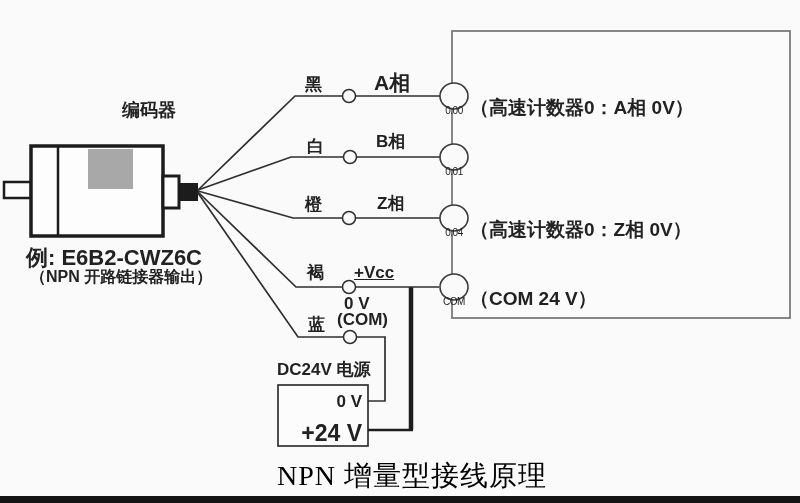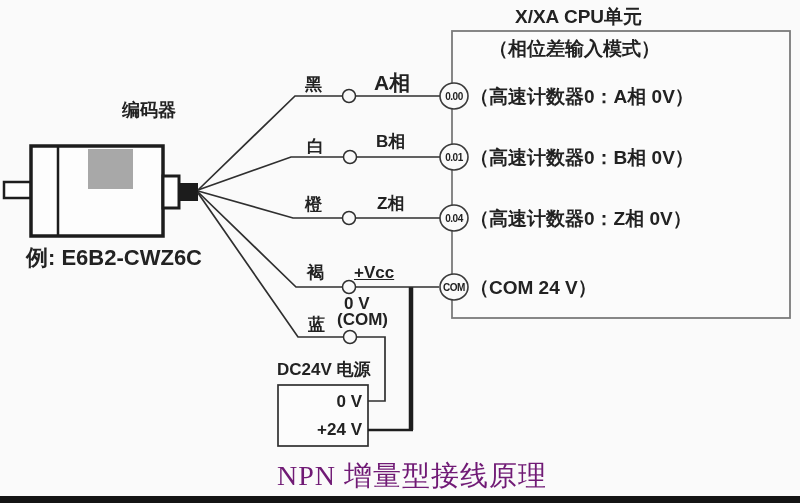--- a/index.html
+++ b/index.html
@@ -18,33 +18,34 @@
     white-space:nowrap;
     font-weight:700;
     color:#222;
     line-height:1.1;
   }
   .lbl.center{text-align:right;}
   .lbl.right{text-align:right;}
   .term-text{
     position:absolute;z-index:3;
     width:30px;text-align:center;
-    font-size:10px;font-weight:700;
-    letter-spacing:-0.5px;color:#222;
+    font-size:10px;font-weight:400;
+    letter-spacing:-0.5px;color:#222;margin-top:14px;
   }
   .cpu-label{
     font-size:19px;
     transform:translateY(-50%);
+    margin-top:11px;
   }
   .caption{
     font-family:"Liberation Serif","DejaVu Serif",serif;
     font-weight:400;
     font-size:28px;
     letter-spacing:1px;
-    color:#701a75;
+    color:#000000;
   }
   #bottom-bar{
     position:absolute;left:0;top:496px;width:800px;height:7px;
     background:#141414;z-index:4;
   }
 </style>
 </head>
 <body>
 
 <div id="stage">
@@ -78,47 +79,45 @@
     <circle cx="350" cy="337" r="6.5" fill="#fafafa" stroke="#2f2f2f" stroke-width="1.5"></circle>
 
     <ellipse cx="454" cy="96" rx="14" ry="13" fill="#fafafa" stroke="#3a3a3a" stroke-width="1.6"></ellipse>
     <ellipse cx="454" cy="157" rx="14" ry="13" fill="#fafafa" stroke="#3a3a3a" stroke-width="1.6"></ellipse>
     <ellipse cx="454" cy="218" rx="14" ry="13" fill="#fafafa" stroke="#3a3a3a" stroke-width="1.6"></ellipse>
     <ellipse cx="454" cy="287" rx="14" ry="13" fill="#fafafa" stroke="#3a3a3a" stroke-width="1.6"></ellipse>
   </svg>
 
   <div class="lbl center" style="left:20px;top:101px;width:156px;font-size:18px;">编码器</div>
   <div class="lbl" style="left:26px;top:246px;font-size:22px;">例: E6B2-CWZ6C</div>
+  <div class="lbl" style="left:30px;top:268px;font-size:16px;">（NPN 开路链接器输出）</div>
 
   <div class="lbl" style="left:305px;top:76px;font-size:17px;">黑</div>
   <div class="lbl" style="left:307px;top:138px;font-size:17px;">白</div>
   <div class="lbl" style="left:305px;top:196px;font-size:17px;">橙</div>
   <div class="lbl" style="left:307px;top:264px;font-size:17px;">褐</div>
   <div class="lbl" style="left:308px;top:316px;font-size:17px;">蓝</div>
 
   <div class="lbl" style="left:374px;top:71px;font-size:21px;">A相</div>
   <div class="lbl" style="left:376px;top:133px;font-size:17px;">B相</div>
   <div class="lbl" style="left:377px;top:195px;font-size:17px;">Z相</div>
   <div class="lbl" style="left:354px;top:264px;font-size:17px;text-decoration:underline;">+Vcc</div>
   <div class="lbl" style="left:344px;top:295px;font-size:17px;">0 V</div>
   <div class="lbl" style="left:337px;top:311px;font-size:17px;">(COM)</div>
 
-  <div class="lbl" style="left:515px;top:7px;font-size:19px;">X/XA CPU单元</div>
-  <div class="lbl" style="left:489px;top:39px;font-size:19px;">（相位差输入模式）</div>
 
   <div class="term-text" style="left:439px;top:91px;">0.00</div>
   <div class="term-text" style="left:439px;top:152px;">0.01</div>
   <div class="term-text" style="left:439px;top:213px;">0.04</div>
   <div class="term-text" style="left:439px;top:282px;">COM</div>
 
   <div class="lbl cpu-label" style="left:470px;top:97px;">（高速计数器0：A相 0V）</div>
-  <div class="lbl cpu-label" style="left:470px;top:158px;">（高速计数器0：B相 0V）</div>
   <div class="lbl cpu-label" style="left:470px;top:219px;">（高速计数器0：Z相 0V）</div>
   <div class="lbl cpu-label" style="left:470px;top:288px;">（COM 24 V）</div>
 
   <div class="lbl" style="left:277px;top:361px;font-size:17px;">DC24V 电源</div>
   <div class="lbl right" style="left:280px;top:393px;width:82px;font-size:17px;">0 V</div>
-  <div class="lbl right" style="left:280px;top:421px;width:82px;font-size:17px;">+24 V</div>
+  <div class="lbl right" style="left:280px;top:421px;width:82px;font-size:23px;">+24 V</div>
 
   <div class="lbl caption" style="left:277px;top:461px;">NPN 增量型接线原理</div>
 
   <div id="bottom-bar"></div>
 </div>
 
 </body></html>

